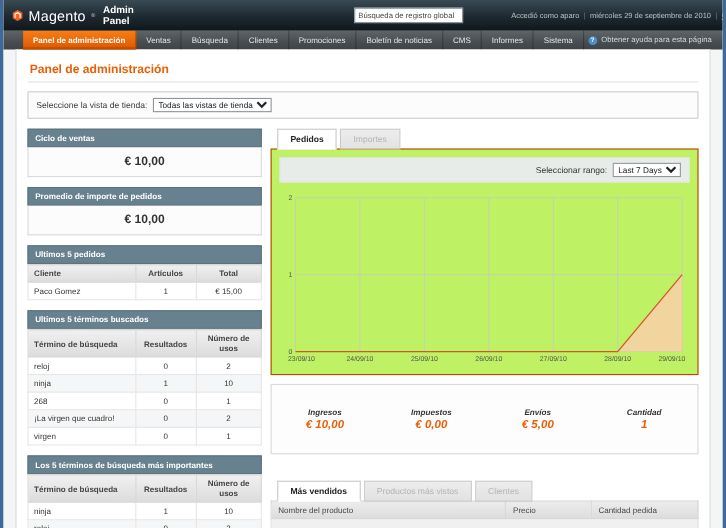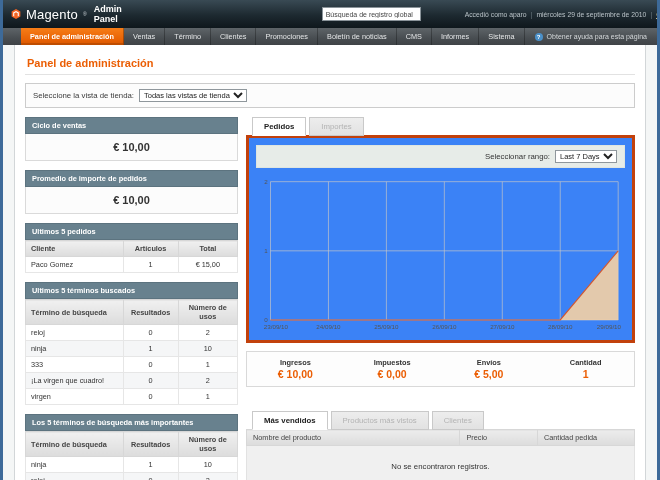--- a/index.html
+++ b/index.html
@@ -97,31 +97,31 @@
   .grid-table th:nth-child(3),.grid-table td:nth-child(3){width:28%;}
   
   .tabs{display:flex;padding-left:6px;position:relative;z-index:2;}
   .tab{
     font-size:7.8px;padding:4px 11px;margin-right:3px;cursor:pointer;
     background:linear-gradient(180deg,#f3f3f3,#dedede);
     border:1px solid #c9c9c9;margin-bottom:-1px;color:#555;white-space:nowrap;
   }
   .tab.active{background:#fff;border-bottom-color:#fff;font-weight:bold;color:#222;}
   .tab.dim{color:#b3b3b3;background:linear-gradient(180deg,#ededed,#e2e2e2);}
-  .panel{border:3px solid #c2410c;background:#3b82f6;padding:7px;}
+  .panel{border:1px solid #c2410c;background:#bef264;padding:7px;}
   .range-bar{
     background:#e7ece8;border:1px solid #dfe5e0;padding:4px 7px;
     display:flex;justify-content:flex-end;align-items:center;gap:5px;
     font-size:7.8px;color:#333;
   }
   .chart-wrap{padding:6px 2px 0 2px;}
   .chart-wrap svg{display:block;width:100%;height:auto;}
   .summary-box{
     margin-top:8px;border:1px solid #d9d9d9;background:#fdfdfd;
-    display:flex;padding:6px 0;
+    display:flex;padding:20px 0;font-style:italic;
   }
   .metric{flex:1;text-align:center;}
   .metric-label{font-size:7.4px;font-weight:bold;color:#333;}
   .metric-value{font-size:10.5px;font-weight:bold;color:var(--accent);margin-top:1px;}
   .bottom-tabs{margin-top:24px;}
   .products-table{font-size:7.3px;border:1px solid #d4d4d4;}
   .products-table th{
     background:linear-gradient(180deg,#ecenormal,#dcdcdc);
     background:linear-gradient(180deg,#ececec,#dcdcdc);
     font-weight:normal;text-align:left;padding:3px 6px;border:1px solid #d7d7d7;color:#444;
@@ -154,21 +154,21 @@
     <span>miércoles 29 de septiembre de 2010</span>
     <span class="sep">|</span>
     <span class="logout-link">Cerrar Sesión</span>
   </div>
 </header>
 
 <nav class="nav">
   <div id="nav-items" style="display:flex;">
       <div class="nav-item active">Panel de administración</div>
       <div class="nav-item">Ventas</div>
-      <div class="nav-item">Término</div>
+      <div class="nav-item">Búsqueda</div>
       <div class="nav-item">Clientes</div>
       <div class="nav-item">Promociones</div>
       <div class="nav-item">Boletín de noticias</div>
       <div class="nav-item">CMS</div>
       <div class="nav-item">Informes</div>
       <div class="nav-item">Sistema</div>
     </div>
   <div class="nav-help">
     <span class="help-icon">?</span>
     <span>Obtener ayuda para esta página</span>
@@ -229,21 +229,21 @@
                 <td>reloj</td>
                 <td class="num">0</td>
                 <td class="num">2</td>
               </tr>
               <tr>
                 <td>ninja</td>
                 <td class="num">1</td>
                 <td class="num">10</td>
               </tr>
               <tr>
-                <td>333</td>
+                <td>268</td>
                 <td class="num">0</td>
                 <td class="num">1</td>
               </tr>
               <tr>
                 <td>¡La virgen que cuadro!</td>
                 <td class="num">0</td>
                 <td class="num">2</td>
               </tr>
               <tr>
                 <td>virgen</td>

